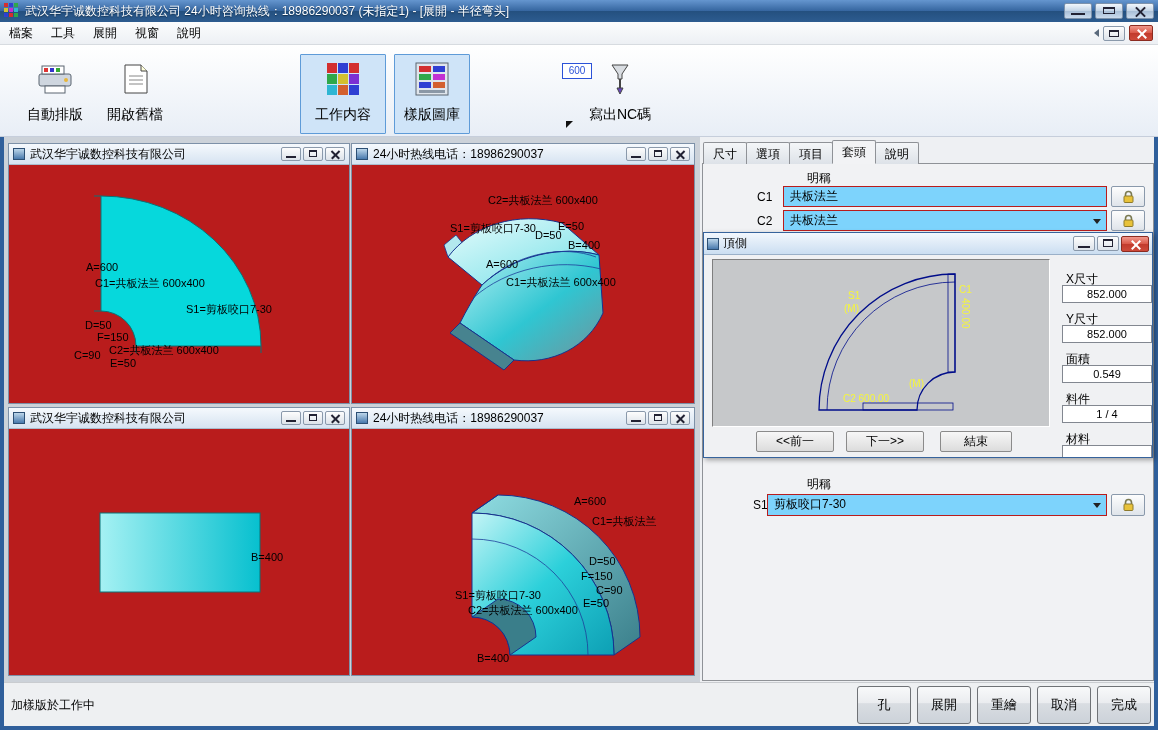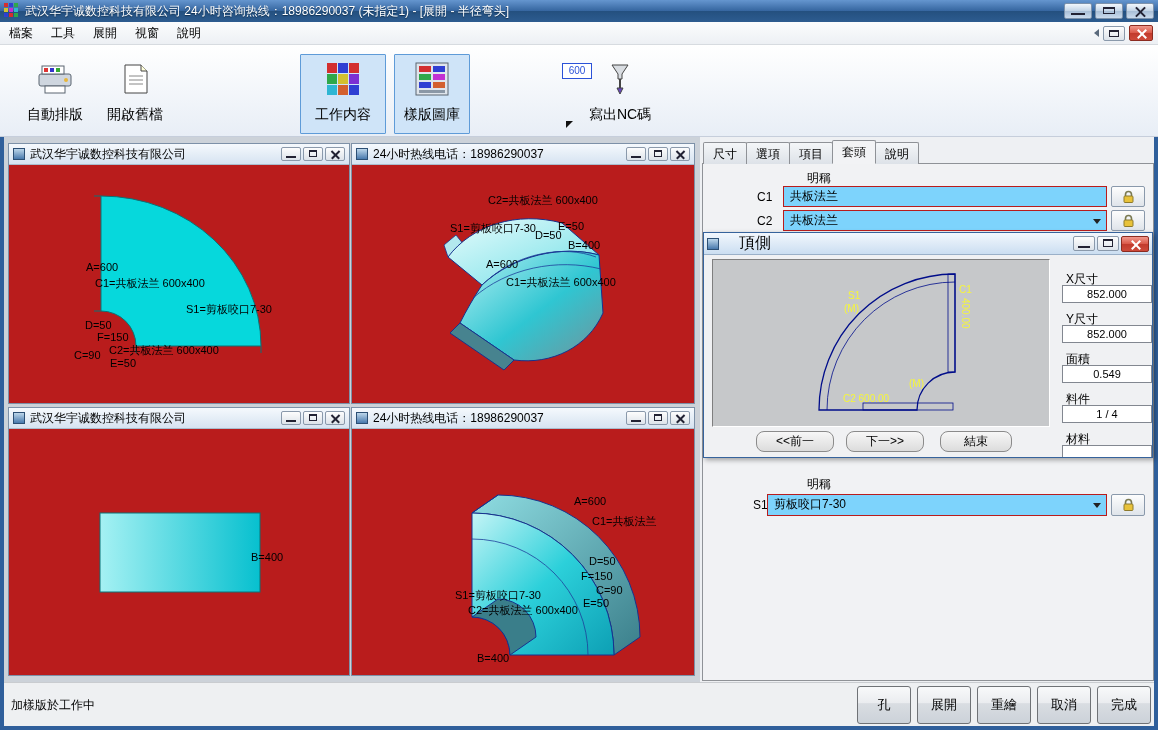--- a/index.html
+++ b/index.html
@@ -70,33 +70,33 @@
   line-height:19px;padding-left:6px;white-space:nowrap;overflow:hidden}
 .combo .arr{position:absolute;right:5px;top:8px;width:0;height:0;border-left:4px solid transparent;
   border-right:4px solid transparent;border-top:5px solid #222}
 .lockbtn{position:absolute;width:34px;height:21px;border:1px solid #8a99ab;border-radius:2px;
   background:linear-gradient(#fdfdfd,#dfe4ea);display:flex;align-items:center;justify-content:center}
 
 .popup{position:absolute;left:703px;top:232px;width:450px;height:226px;background:#f0f1f3;
   border:1px solid #36639c;z-index:50;overflow:hidden;box-shadow:2px 2px 5px rgba(0,0,0,.35)}
 .popup-tb{height:22px;display:flex;align-items:center;padding:0 3px;
   background:linear-gradient(#f2f7fd,#cbdef1);border-bottom:1px solid #9ab0c8}
-.popup-title{flex:1;margin-left:20px;font-size:16px}
+.popup-title{flex:1;margin-left:4px;font-size:12px}
 .popup-ico{width:12px;height:12px;background:linear-gradient(#bcd6ea,#4879ad);border:1px solid #2c4f74}
 .pwb{width:22px;height:15px;margin-left:2px;border:1px solid #8a99ab;border-radius:2px;position:relative;
   background:linear-gradient(#fdfdfd,#dde3ea)}
 .pwb .g-min{left:4px;right:4px;bottom:2px;height:2px}
 .pwb .g-max{left:5px;right:5px;top:2px;bottom:3px;border-width:1px;border-top-width:2px}
 .pwb.red{width:28px;height:16px;border-color:#8c2b20;background:linear-gradient(#f0988c,#da5848 49%,#c13a2c 50%,#ce4a3a)}
 .pwb.red .gx{left:8px;top:7px;width:12px}
 .canvas{position:absolute;left:8px;top:26px;width:338px;height:168px;background:#c6c8ca;
   border:1px solid;border-color:#7f7f7f #ffffff #ffffff #7f7f7f;overflow:hidden}
 .ylbl{position:absolute;font-size:10px;color:#f6f63a;white-space:nowrap}
 .ylbl.vert{transform:rotate(90deg);transform-origin:0 0}
-.pbtn{position:absolute;height:21px;border:1px solid #8b8b8b;border-radius:8px;font-size:12px;text-align:center;
+.pbtn{position:absolute;height:21px;border:1px solid #8b8b8b;border-radius:2px;font-size:12px;text-align:center;
   line-height:19px;background:linear-gradient(#f7f7f7,#dcdcdc)}
 .fldlabel{position:absolute;font-size:12px}
 .fbox{position:absolute;width:90px;height:18px;background:#fff;border:1px solid #828790;font-size:11px;
   text-align:center;line-height:16px}
 
 .statusbar{position:absolute;left:4px;top:682px;width:1150px;height:44px;background:#eef0f2;border-top:1px solid #c9ccd0}
 .status-text{position:absolute;left:7px;top:14px;font-size:12px}
 .sb-btns{position:absolute;right:3px;top:3px;display:flex;gap:6px}
 .sbtn{min-width:54px;height:38px;padding:0 8px;border:1px solid #6f7276;border-radius:3px;font-size:13px;
   display:flex;align-items:center;justify-content:center;

